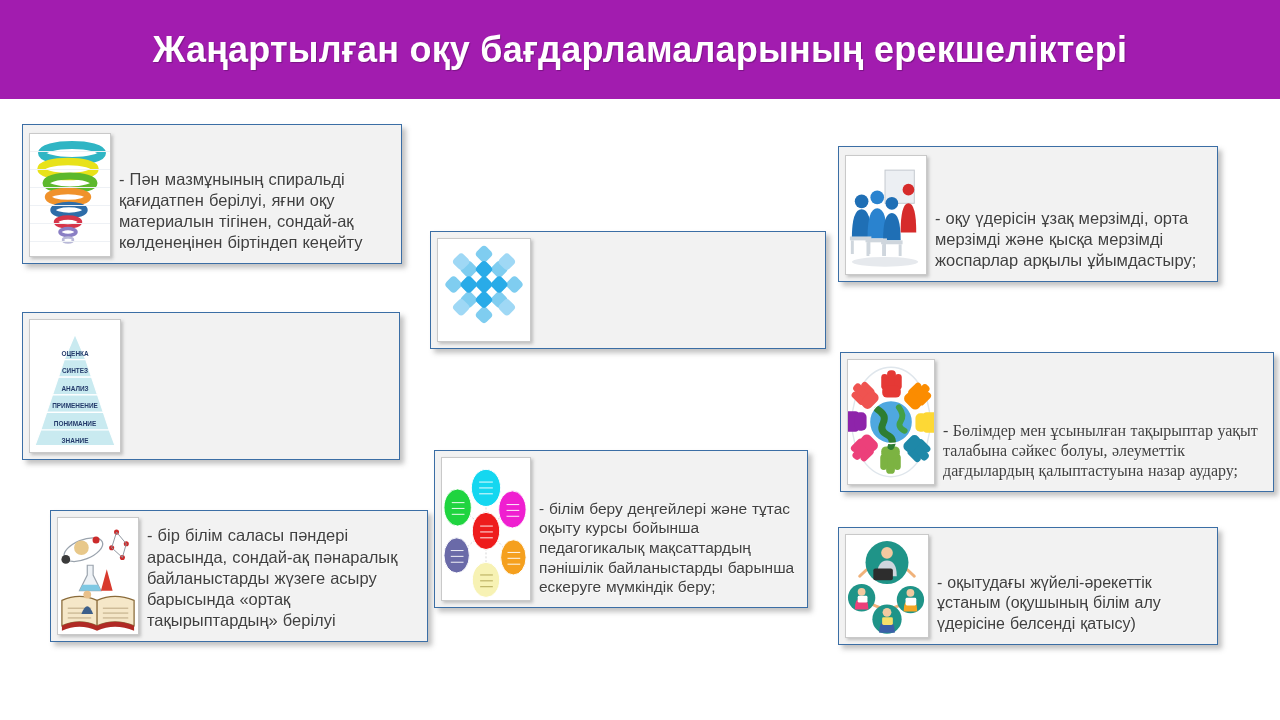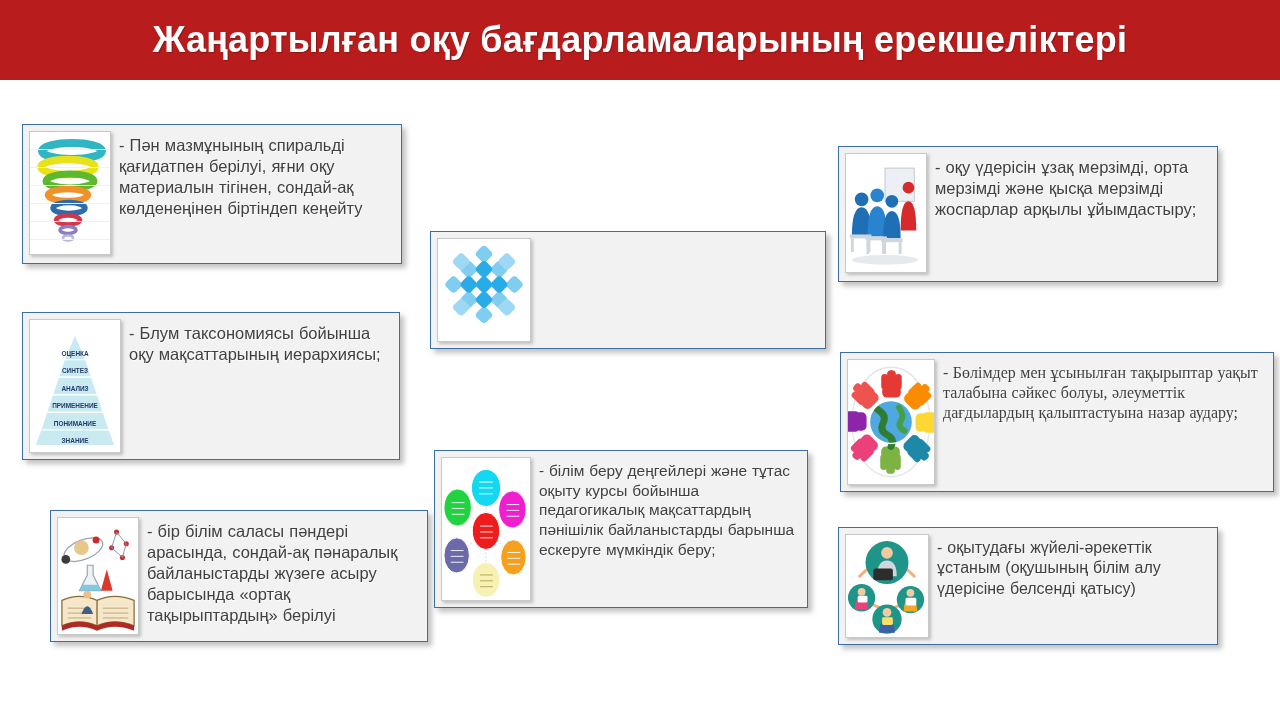--- a/index.html
+++ b/index.html
@@ -7,43 +7,43 @@
   body{
     width:1280px;height:720px;
     background:#ffffff;
     font-family:"Liberation Sans","DejaVu Sans",sans-serif;
     overflow:hidden;
     position:relative;
   }
 
   
   .header-band{
-    position:absolute;left:0;top:0;width:1280px;height:80px;
-    background:#b91c1c;
+    position:absolute;left:0;top:0;width:1280px;height:99px;
+    background:#a21caf;
     display:flex;align-items:center;justify-content:center;
   }
   .header-title{
     color:#ffffff;
     font-size:36px;
     font-weight:bold;
     letter-spacing:.2px;
     text-align:center;
     white-space:nowrap;
     text-shadow:1px 1px 1px rgba(0,0,0,.25);
   }
 
   
   .card{
     position:absolute;
     box-sizing:border-box;
     background:#f2f2f2;
     border:1px solid #3b6ea5;
     box-shadow:4px 4px 5px rgba(120,120,120,.45);
     display:flex;
-    align-items:flex-start;
+    align-items:flex-end;
     padding:6px;
   }
   .card .thumb{
     box-sizing:border-box;
     background:#ffffff;
     border:1px solid #c9c9c9;
     box-shadow:2px 2px 3px rgba(130,130,130,.45);
     flex:0 0 auto;
     position:relative;
     overflow:hidden;
@@ -127,21 +127,20 @@
       <g fill="#243b6b" font-family="'Liberation Sans',sans-serif" font-size="6.6" font-weight="bold" text-anchor="middle">
         <text x="46" y="36">ОЦЕНКА</text>
         <text x="46" y="54">СИНТЕЗ</text>
         <text x="46" y="72">АНАЛИЗ</text>
         <text x="46" y="90">ПРИМЕНЕНИЕ</text>
         <text x="46" y="108">ПОНИМАНИЕ</text>
         <text x="46" y="125">ЗНАНИЕ</text>
       </g>
     </svg>
   </div>
-  <div class="body">- Блум таксономиясы бойынша оқу мақсаттарының иерархиясы;</div>
 </div>
 
 <div class="card" id="card-science">
   <div class="thumb">
     <svg viewBox="0 0 82 118" preserveAspectRatio="xMidYMid meet">
 
       <ellipse cx="26" cy="32" rx="21" ry="10" fill="none" stroke="#9aa3ad" stroke-width="1.3" transform="rotate(-22 26 32)"></ellipse>
       <circle cx="24" cy="30" r="7.5" fill="#e8c88a"></circle>
       <circle cx="8" cy="42" r="4.5" fill="#3b3b3b"></circle>
       <circle cx="39" cy="22" r="3.6" fill="#cc2b2b"></circle>

